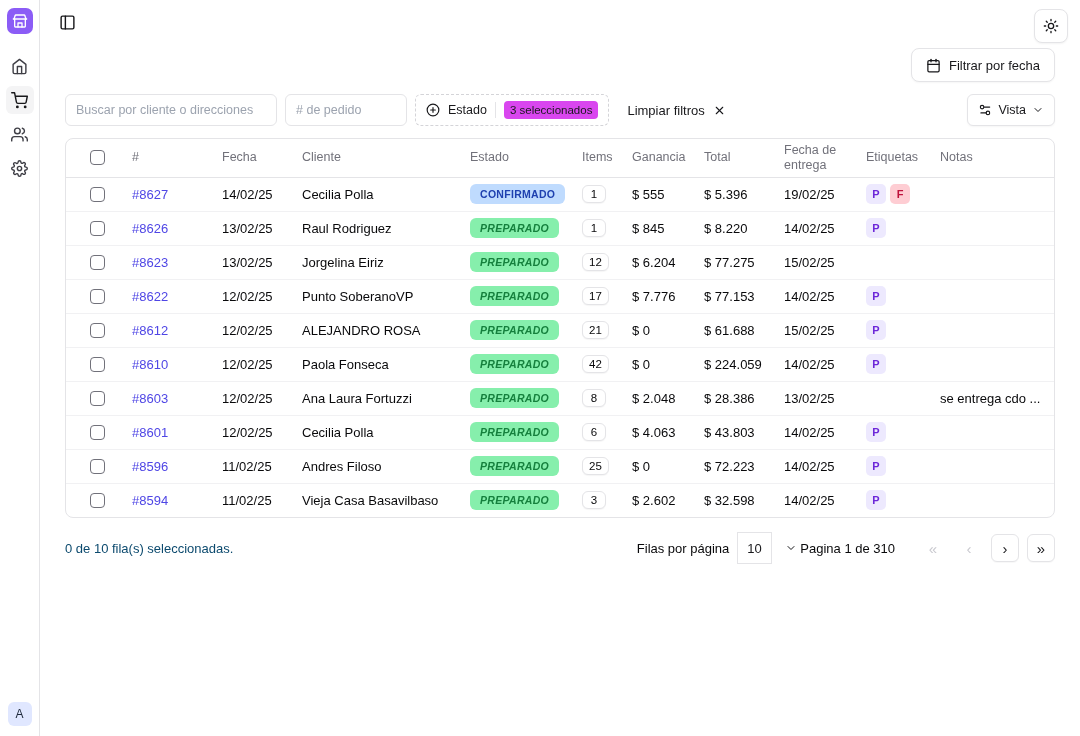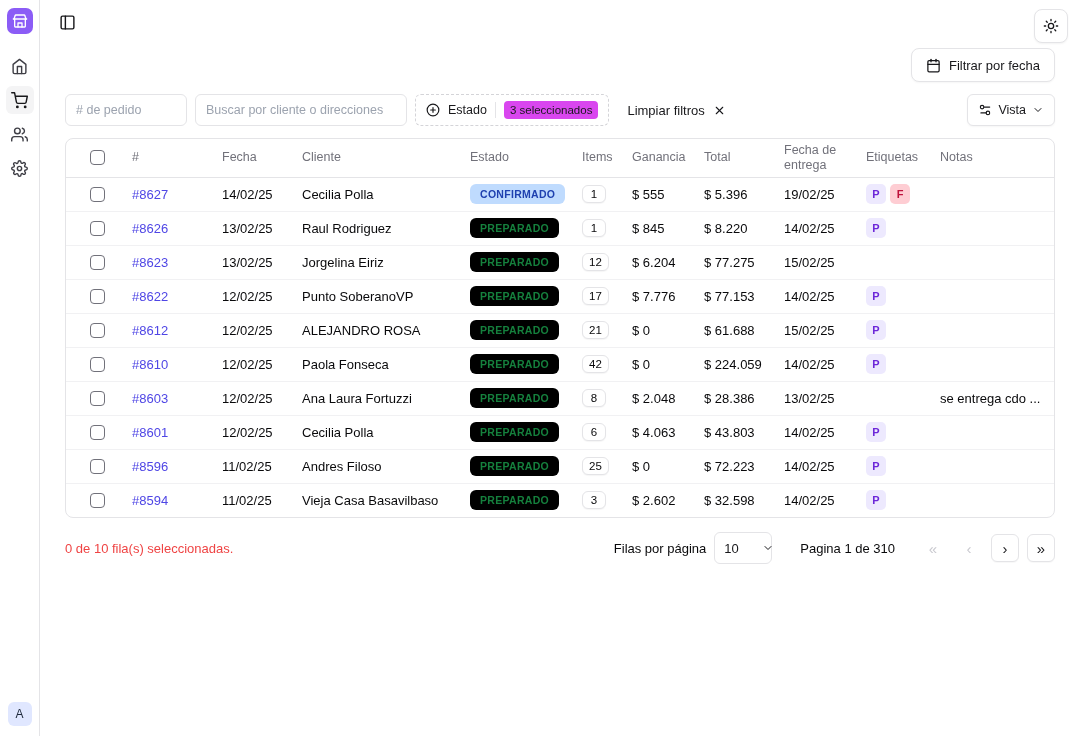--- a/index.html
+++ b/index.html
@@ -104,43 +104,43 @@
   .checkbox {
     width: 15px; height: 15px; border: 1px solid #71717a; border-radius: 4px;
     background: #fff; cursor: pointer;
   }
   .order-link { color: #4f46e5; text-decoration: none; cursor: pointer; }
   .badge {
     display: inline-block; padding: 4px 10px; border-radius: 6px;
     font-size: 10.5px; font-weight: 700; letter-spacing: .3px;
   }
   .badge-confirmado { background: #bfdbfe; color: #1e40af; }
-  .badge-preparado { background: #000000; color: #15803d; }
+  .badge-preparado { background: #86efac; color: #15803d; font-style: italic; }
   .items-pill {
     display: inline-block; min-width: 24px; text-align: center; padding: 2px 6px;
     border: 1px solid #e4e4e7; border-radius: 6px; font-size: 11.5px;
     box-shadow: 0 1px 1px rgba(0,0,0,.04); background: #fff;
   }
   .tags { display: flex; gap: 4px; }
   .tag {
     width: 20px; height: 20px; border-radius: 5px;
     display: flex; align-items: center; justify-content: center;
     font-size: 11px; font-weight: 600;
   }
   .tag-p { background: #ede9fe; color: #6d28d9; }
   .tag-f { background: #fecdd3; color: #be123c; }
 
   
   .footer { display: flex; align-items: center; margin-top: 14px; }
-  .sel-text { color: #ef4444; font-size: 13px; }
+  .sel-text { color: #0c4a6e; font-size: 13px; }
   .footer-right { margin-left: auto; display: flex; align-items: center; gap: 8px; }
   .rpp-label { font-size: 13px; font-weight: 500; text-align: right; }
   .select {
     display: inline-flex; align-items: center; justify-content: space-between; gap: 23px;
-    width: 58px; height: 32px; border: 1px solid #e4e4e7; border-radius: 6px;
+    width: 35px; height: 32px; border: 1px solid #e4e4e7; border-radius: 0;
     background: #fff; padding: 0 9px; font-size: 13px; cursor: pointer;
     font-family: inherit; color: #18181b;
   }
   .page-info { font-size: 13px; font-weight: 500; margin: 0 16px 0 20px; text-align: center; }
   .pager { display: flex; gap: 8px; }
   .page-btn {
     width: 28px; height: 28px; border: 1px solid #e4e4e7; border-radius: 6px;
     background: #fff; display: flex; align-items: center; justify-content: center;
     font-size: 15px; line-height: 1; cursor: pointer; color: #18181b;
     box-shadow: 0 1px 1px rgba(0,0,0,.03); font-family: inherit;
@@ -237,22 +237,22 @@
                 <line x1="16" y1="2" x2="16" y2="6"></line>
                 <line x1="8" y1="2" x2="8" y2="6"></line>
                 <line x1="3" y1="10" x2="21" y2="10"></line>
               </svg>
           </span>
           <span>Filtrar por fecha</span>
         </button>
       </div>
 
       <div class="filter-row">
+        <input class="input search" placeholder="Buscar por cliente o direcciones" style="">
         <input class="input order" placeholder="# de pedido" style="">
-        <input class="input search" placeholder="Buscar por cliente o direcciones" style="">
         <button class="estado-btn">
           <span>
             <svg width="14" height="14" viewBox="0 0 24 24" fill="none" stroke="currentColor" stroke-width="2" stroke-linecap="round" stroke-linejoin="round">
                 <circle cx="12" cy="12" r="10"></circle>
                 <line x1="12" y1="8" x2="12" y2="16"></line>
                 <line x1="8" y1="12" x2="16" y2="12"></line>
               </svg>
           </span>
           <span>Estado</span>
           <span class="vdiv"></span>

